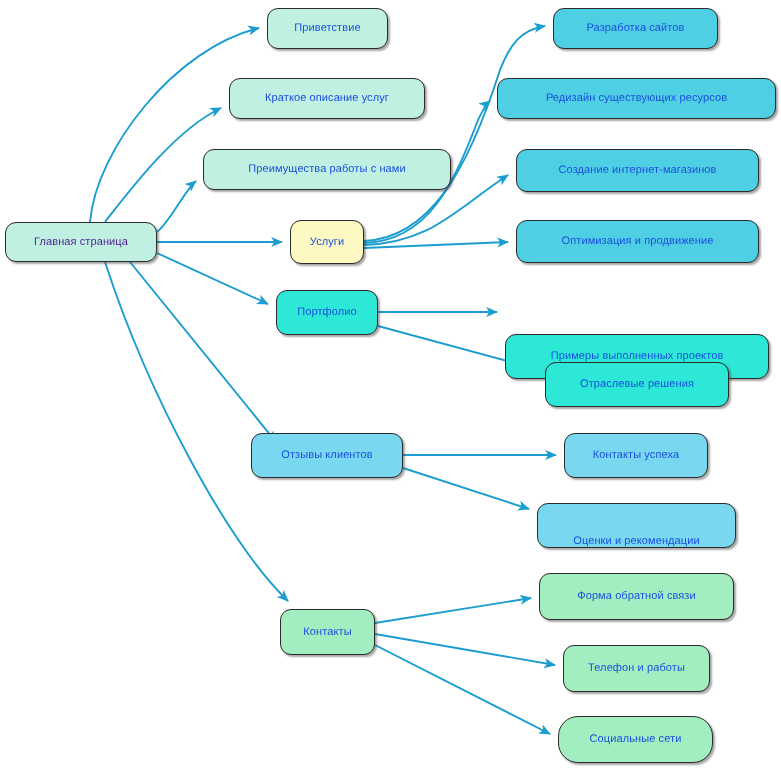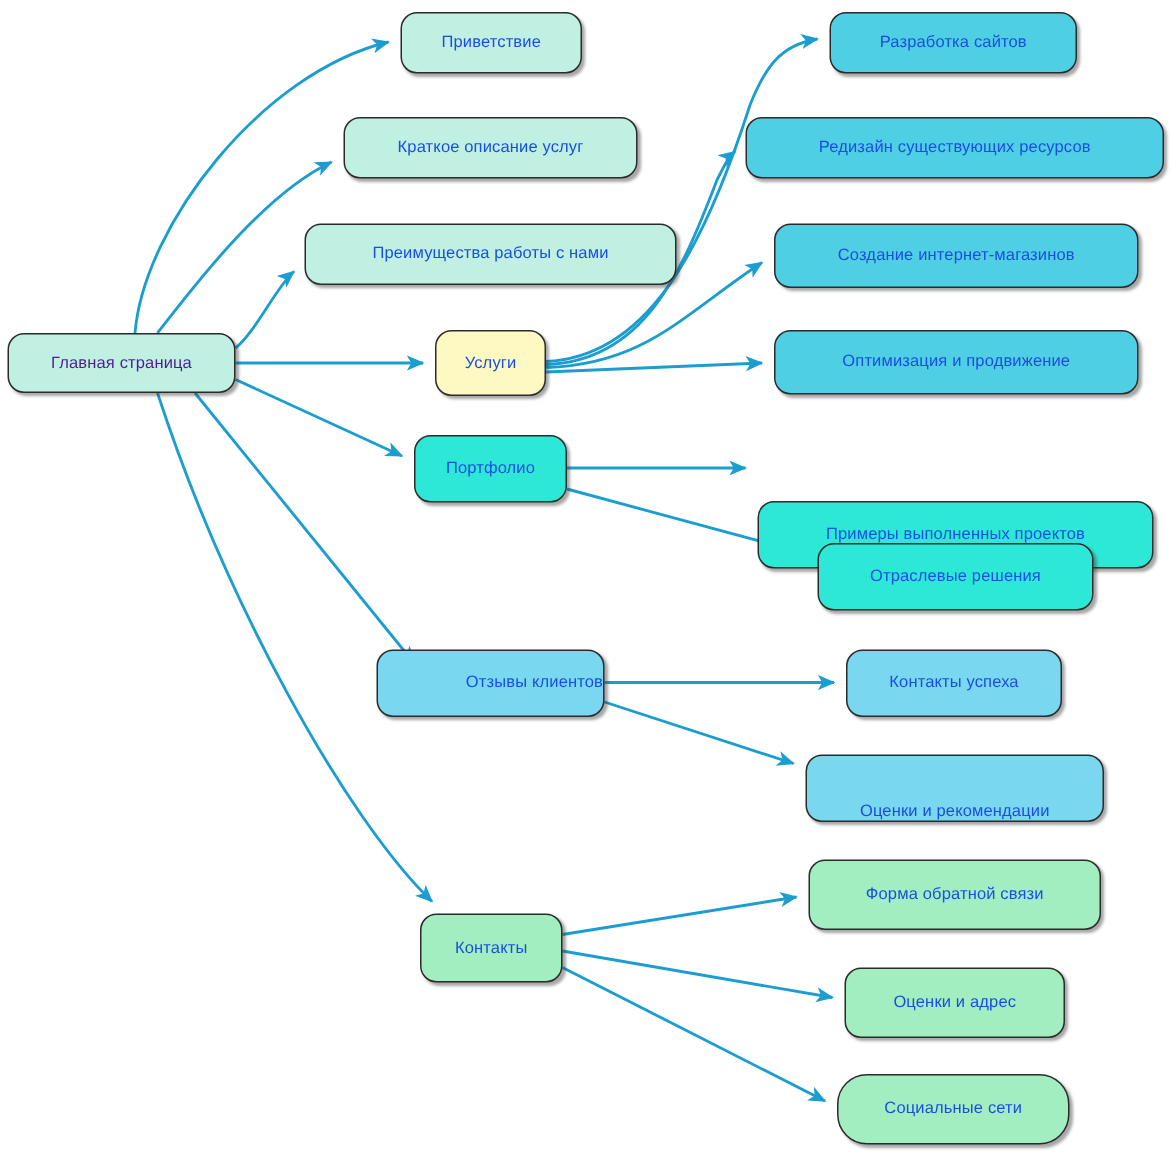--- a/index.html
+++ b/index.html
@@ -81,21 +81,21 @@
       </div>
       <div class="node" style="left: 203px; top: 149px; width: 248px; height: 41px; background: rgb(191, 240, 226); border-color: rgb(43, 43, 43); color: rgb(26, 79, 224);">
         <span class="node-label">Преимущества работы с нами</span>
       </div>
       <div class="node" style="left: 290px; top: 220px; width: 74px; height: 44px; background: #fef9c3; border-color: rgb(43, 43, 43); color: rgb(26, 79, 224);">
         <span class="node-label">Услуги</span>
       </div>
       <div class="node" style="left: 276px; top: 290px; width: 102px; height: 45px; background: rgb(45, 232, 214); border-color: rgb(43, 43, 43); color: rgb(26, 79, 224);">
         <span class="node-label">Портфолио</span>
       </div>
-      <div class="node" style="left: 251px; top: 433px; width: 152px; height: 45px; background: rgb(121, 216, 239); border-color: rgb(43, 43, 43); color: rgb(26, 79, 224); justify-content: flex-end;">
+      <div class="node" style="left: 251px; top: 433px; width: 152px; height: 45px; background: rgb(121, 216, 239); border-color: rgb(43, 43, 43); color: rgb(26, 79, 224);">
         <span class="node-label">Отзывы клиентов</span>
       </div>
       <div class="node" style="left: 280px; top: 609px; width: 95px; height: 46px; background: rgb(162, 238, 192); border-color: rgb(43, 43, 43); color: rgb(26, 79, 224);">
         <span class="node-label">Контакты</span>
       </div>
       <div class="node" style="left: 553px; top: 8px; width: 165px; height: 41px; background: rgb(79, 207, 227); border-color: rgb(43, 43, 43); color: rgb(26, 79, 224);">
         <span class="node-label">Разработка сайтов</span>
       </div>
       <div class="node" style="left: 497px; top: 78px; width: 279px; height: 41px; background: rgb(79, 207, 227); border-color: rgb(43, 43, 43); color: rgb(26, 79, 224);">
         <span class="node-label">Редизайн существующих ресурсов</span>
@@ -115,19 +115,19 @@
       <div class="node" style="left: 564px; top: 433px; width: 144px; height: 45px; background: rgb(121, 216, 239); border-color: rgb(43, 43, 43); color: rgb(26, 79, 224);">
         <span class="node-label">Контакты успеха</span>
       </div>
       <div class="node" style="left: 537px; top: 503px; width: 199px; height: 45px; background: rgb(121, 216, 239); border-color: rgb(43, 43, 43); color: rgb(26, 79, 224); align-items: flex-end;">
         <span class="node-label">Оценки и рекомендации</span>
       </div>
       <div class="node" style="left: 539px; top: 573px; width: 195px; height: 47px; background: rgb(162, 238, 192); border-color: rgb(43, 43, 43); color: rgb(26, 79, 224);">
         <span class="node-label">Форма обратной связи</span>
       </div>
       <div class="node" style="left: 563px; top: 645px; width: 147px; height: 47px; background: rgb(162, 238, 192); border-color: rgb(43, 43, 43); color: rgb(26, 79, 224);">
-        <span class="node-label">Оценки и адрес</span>
+        <span class="node-label">Телефон и работы</span>
       </div>
       <div class="node" style="left: 558px; top: 716px; width: 155px; height: 47px; background: rgb(162, 238, 192); border-color: rgb(43, 43, 43); color: rgb(26, 79, 224); border-radius: 20px;">
         <span class="node-label">Социальные сети</span>
       </div>
     </div>
 </div>
 
 </body></html>

